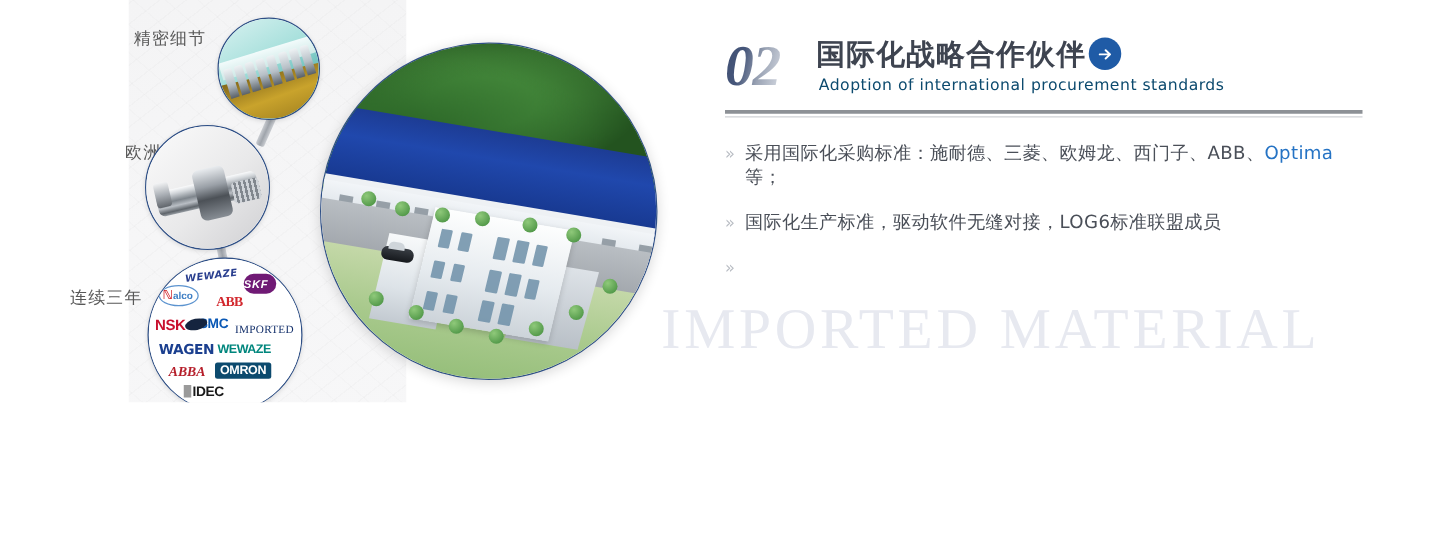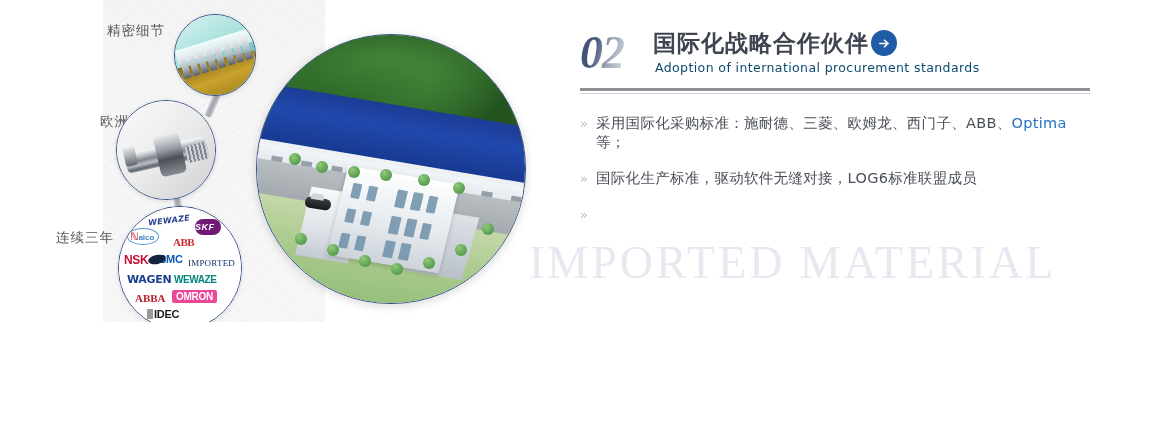--- a/index.html
+++ b/index.html
@@ -129,23 +129,23 @@
      border:1px solid #5b93cf;border-radius:50%;}
   .bi-nsk{left:5px;top:46px;font-size:12px;color:#c8102e;letter-spacing:-.3px;}
   .bi-smc{left:40px;top:46px;font-size:11px;color:#0a58b5;letter-spacing:-.3px;}
   .bi-smc .oval{position:absolute;left:-11px;top:2px;width:18px;height:9px;
      background:#15243f;border-radius:50%;transform:rotate(-12deg);}
   .bi-taijing{left:69px;top:51px;font-size:9px;color:#14306b;letter-spacing:.2px;
      font-family:"Liberation Serif",serif;font-weight:normal;}
   .bi-wagen{left:8px;top:66px;font-size:11px;color:#1b3f8f;letter-spacing:-.3px;
      font-family:"DejaVu Sans",sans-serif;}
   .bi-siemens{left:55px;top:67px;font-size:10px;color:#00867d;letter-spacing:-.4px;}
-  .bi-abba{left:16px;top:85px;font-size:11px;color:#b61f2b;
+  .bi-abba{left:16px;top:85px;font-size:11px;color:#b61f2b;font-style:italic;
      font-family:"Liberation Serif",serif;}
-  .bi-omron{left:53px;top:83px;font-size:10px;color:#ffffff;background:#ec4899;
+  .bi-omron{left:53px;top:83px;font-size:10px;color:#ffffff;background:#0c4a6e;
      padding:1px 4px;border-radius:2px;letter-spacing:-.3px;}
   .bi-idec{left:28px;top:101px;font-size:11px;color:#1a1a1a;letter-spacing:-.3px;}
   .bi-idec .sq{display:inline-block;width:6px;height:10px;background:#9a9a9a;
      margin-right:1px;vertical-align:-1px;}
 
   
   .bub-main{
     position:absolute;left:256px;top:34px;width:268px;height:268px;
     border-radius:50%;border:1.6px solid #2e4f86;overflow:hidden;
     box-shadow:0 2px 10px rgba(0,0,0,0.16);background:#fff;

